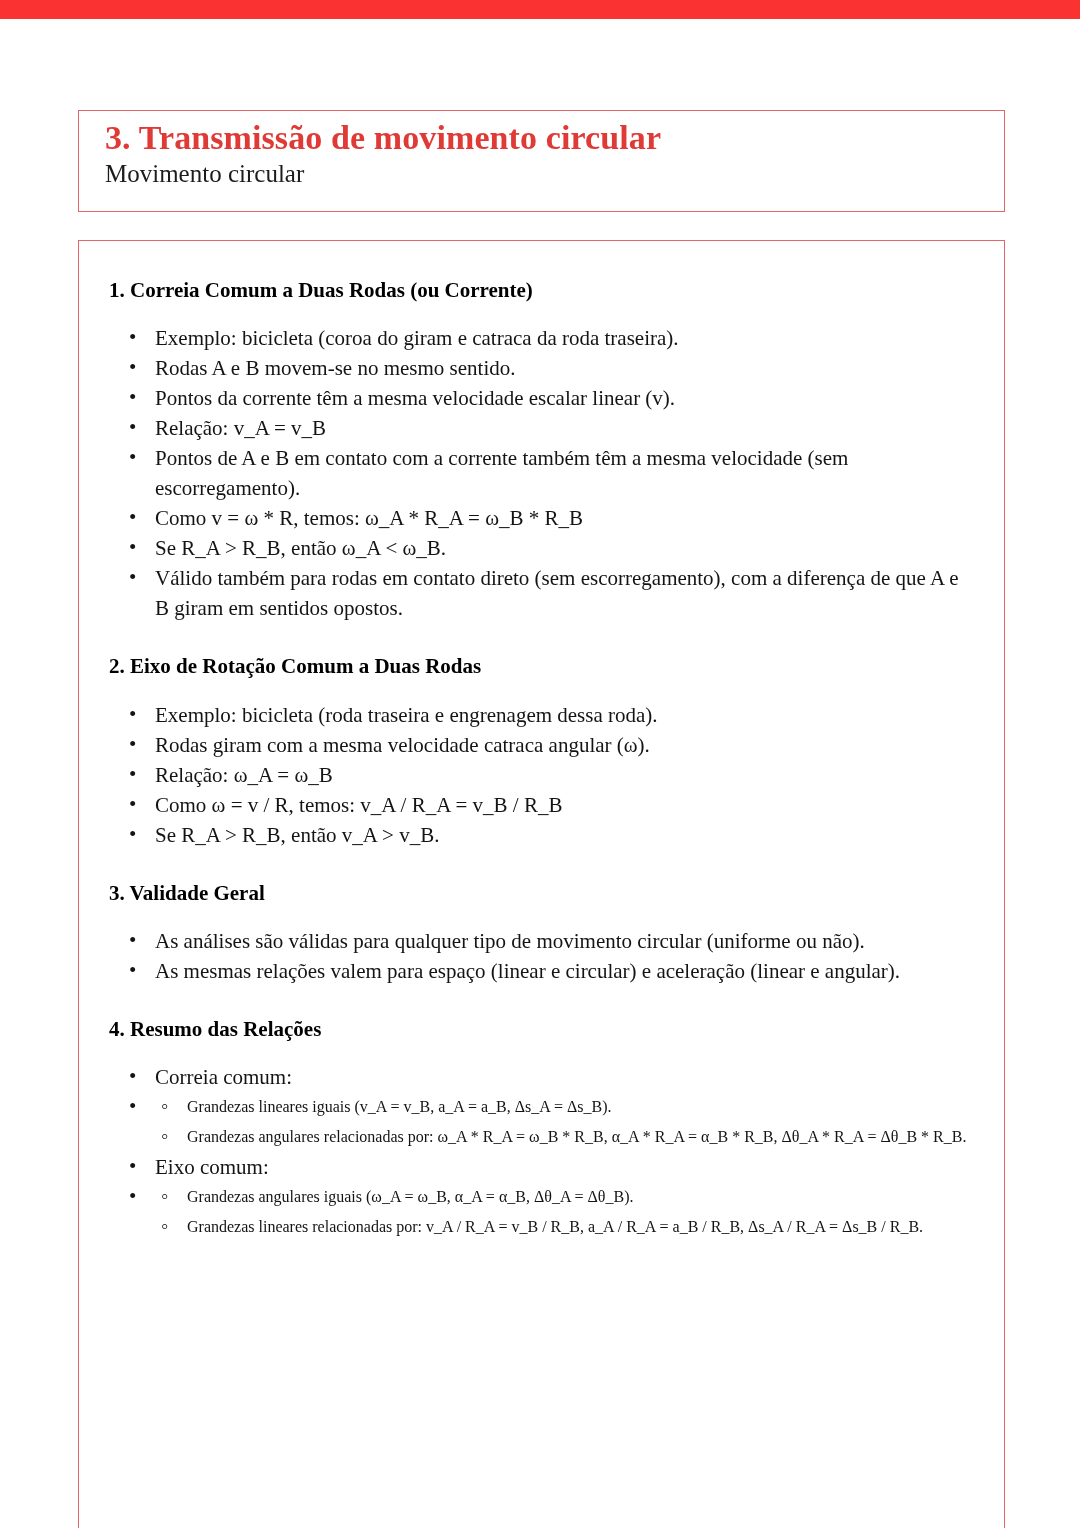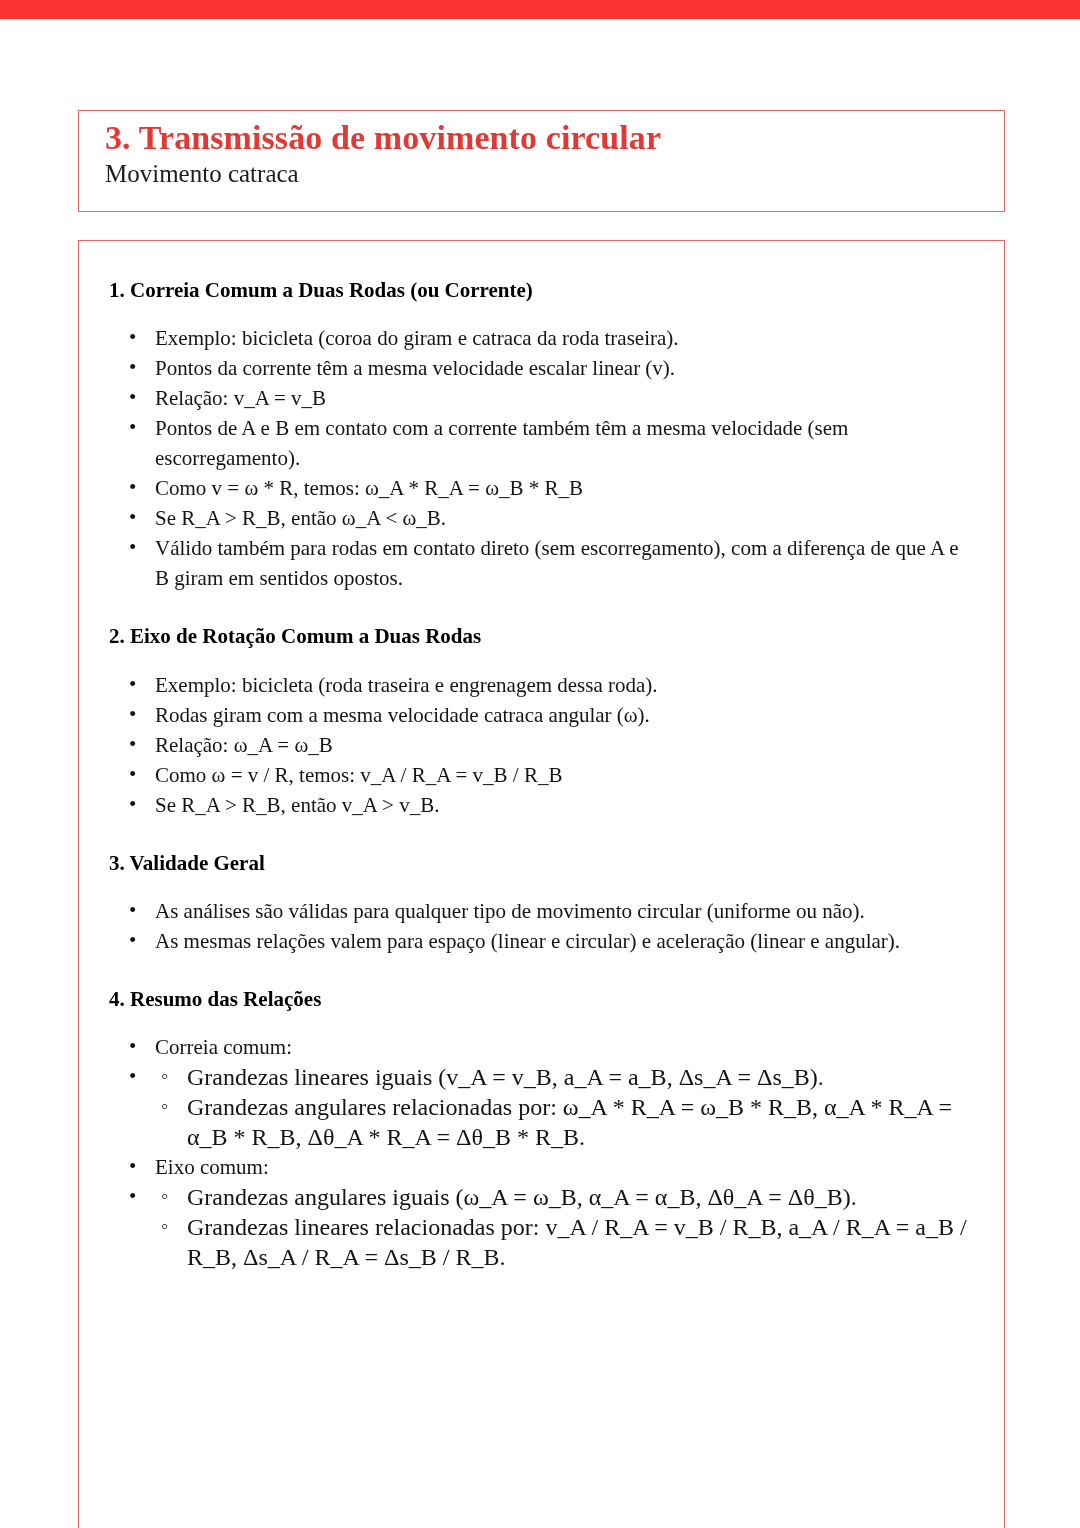--- a/index.html
+++ b/index.html
@@ -111,21 +111,21 @@
     line-height: 30px;
     color: #141414;
   }
   ul.lvl2 {
     list-style: none;
     margin: 0;
     padding: 0 0 0 34px;
   }
   ul.lvl2 > li {
     position: relative;
-    font-size: 24px;
+    font-size: 16px;
     line-height: 30px;
     color: #141414;
     padding-left: 28px;
   }
   ul.lvl2 > li::before {
     content: "\25E6";
     position: absolute;
     left: 2px;
     top: -1px;
     font-size: 21px;
@@ -135,31 +135,32 @@
   li.no-bullet::before { content: ""; }
 </style>
 </head>
 <body>
 
 <div class="top-band"></div>
 
 <div class="title-frame">
   <div class="title-inner">
     <div class="doc-title">3. Transmissão de movimento circular</div>
-    <div class="doc-subtitle">Movimento catraca</div>
+    <div class="doc-subtitle">Movimento circular</div>
   </div>
 </div>
 
 <div class="content-frame">
   <div class="content-inner">
 
     <div class="section">
       <div class="section-heading">1. Correia Comum a Duas Rodas (ou Corrente)</div>
       <ul class="lvl1">
         <li>Exemplo: bicicleta (coroa do giram e catraca da roda traseira).</li>
+        <li>Rodas A e B movem-se no mesmo sentido.</li>
         <li>Pontos da corrente têm a mesma velocidade escalar linear (v).</li>
         <li>Relação: v_A = v_B</li>
         <li>Pontos de A e B em contato com a corrente também têm a mesma velocidade (sem escorregamento).</li>
         <li>Como v = ω * R, temos: ω_A * R_A = ω_B * R_B</li>
         <li>Se R_A &gt; R_B, então ω_A &lt; ω_B.</li>
         <li>Válido também para rodas em contato direto (sem escorregamento), com a diferença de que A e B giram em sentidos opostos.</li>
       </ul>
     </div>
 
     <div class="section-gap"></div>

